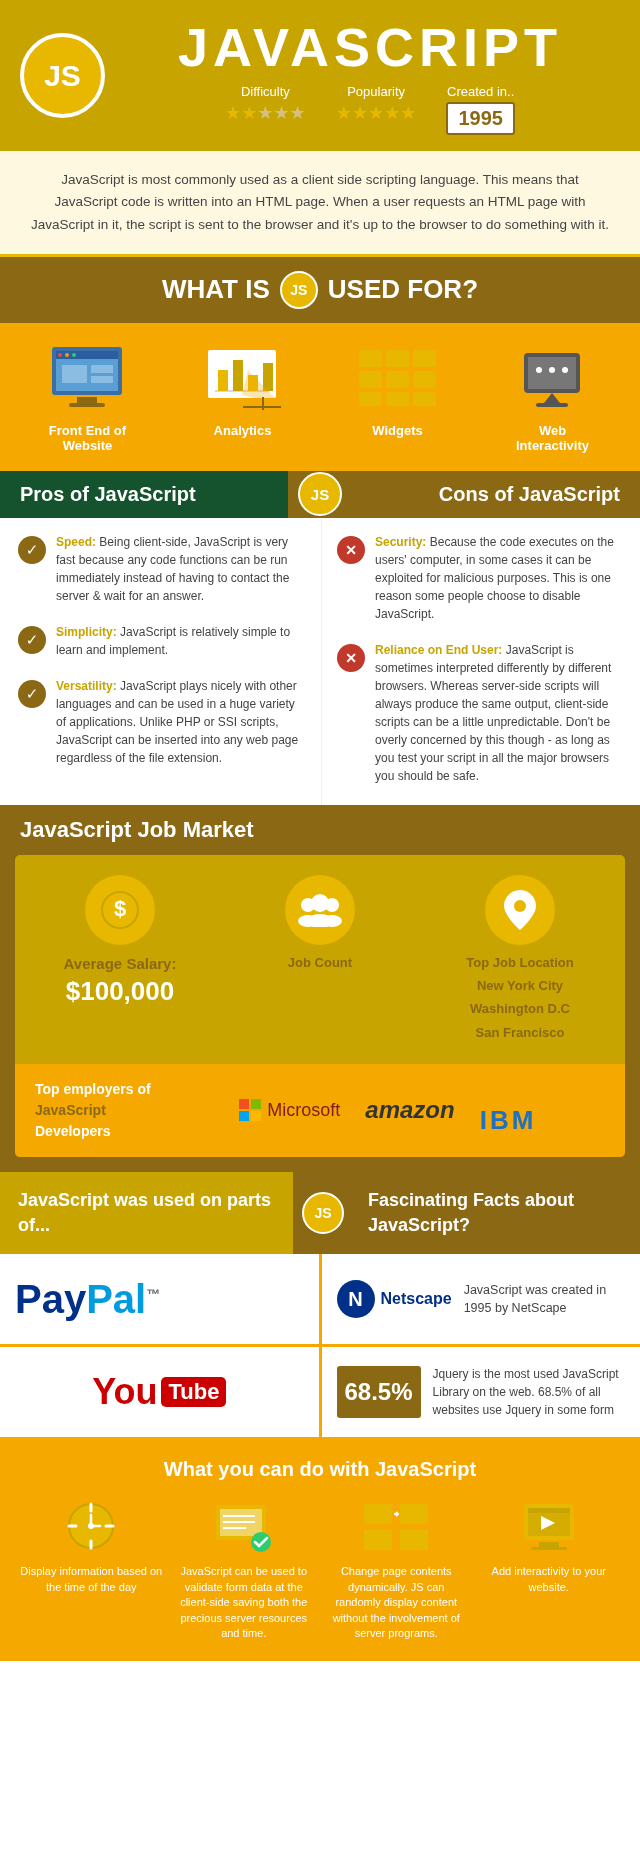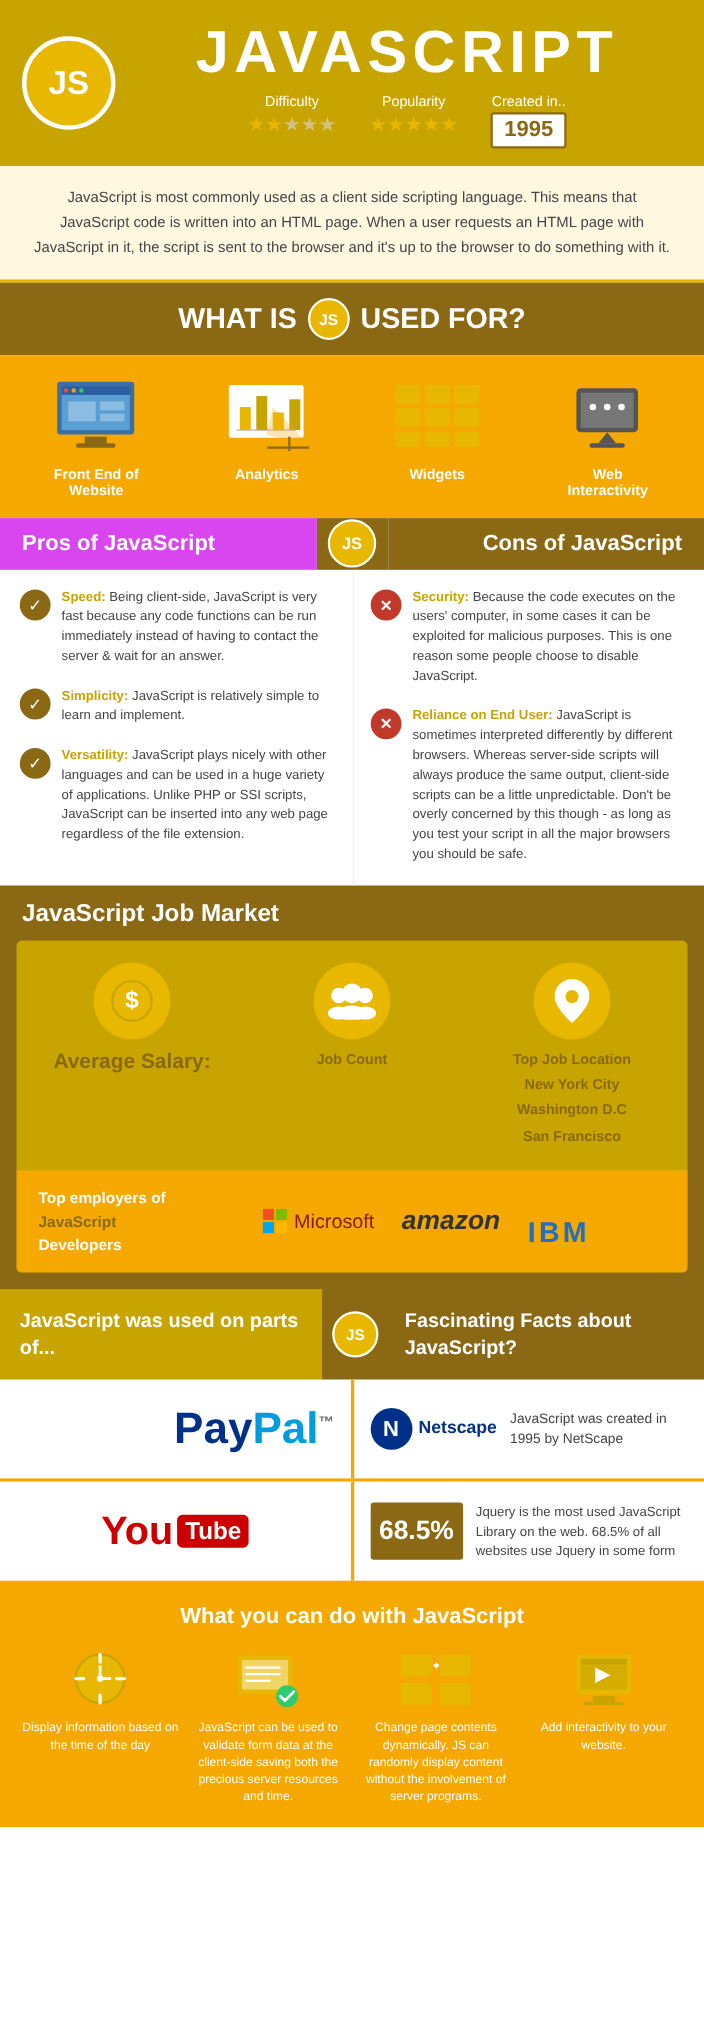--- a/index.html
+++ b/index.html
@@ -116,21 +116,21 @@
         <polygon points="28,55 36,45 44,55" fill="#555"></polygon>
         <rect x="20" y="55" width="32" height="4" rx="2" fill="#555"></rect>
       </svg>
     </div>
     <p style="color:#fff; font-size:13px; font-weight:bold; white-space:pre-line;">Web
 Interactivity</p>
   </div>
 </div>
 
 <div style="display:flex; align-items:stretch;">
-  <div style="background:#d946ef; flex:1; padding:12px 20px; display:flex; align-items:center;">
+  <div style="background:#14532d; flex:1; padding:12px 20px; display:flex; align-items:center;">
     <h3 style="color:#fff; font-size:20px; font-weight:bold;">Pros of JavaScript</h3>
   </div>
   <div style="background:#8B6914; width:65px; display:flex; align-items:center; justify-content:center;">
     <div style="background:#e8b800; border-radius:50%; width:44px; height:44px; display:flex; align-items:center; justify-content:center; font-size:15px; font-weight:bold; color:#fff; border:2px solid #fff;">JS</div>
   </div>
   <div style="background:#8B6914; flex:1; padding:12px 20px; display:flex; align-items:center; justify-content:flex-end;">
     <h3 style="color:#fff; font-size:20px; font-weight:bold;">Cons of JavaScript</h3>
   </div>
 </div>
 
@@ -170,21 +170,22 @@
   <div style="background:#c8a400; margin:0 15px; border-radius:5px; overflow:hidden;">
     <div style="display:flex; padding:20px 10px; gap:10px;">
 
       <div style="flex:1; text-align:center;">
         <div style="width:70px; height:70px; border-radius:50%; background:#e8b800; margin:0 auto 10px; display:flex; align-items:center; justify-content:center;">
           <svg width="38" height="38" viewBox="0 0 38 38">
             <circle cx="19" cy="19" r="18" fill="#e8b800" stroke="#c8a400" stroke-width="2"></circle>
             <text x="19" y="25" text-anchor="middle" font-size="22" font-weight="bold" fill="#fff">$</text>
           </svg>
         </div>
-        <div style="color:#8B6914; font-size:19px; font-weight:bold; margin-bottom:4px;">Average Salary:</div>
+        <div style="color:#8B6914; font-size:15px; font-weight:bold; margin-bottom:4px;">Average Salary:</div>
+        <div style="color:#fff; font-size:26px; font-weight:bold;">$100,000</div>
       </div>
 
       <div style="flex:1; text-align:center;">
         <div style="width:70px; height:70px; border-radius:50%; background:#e8b800; margin:0 auto 10px; display:flex; align-items:center; justify-content:center;">
           <svg width="44" height="34" viewBox="0 0 44 34">
             <circle cx="10" cy="12" r="7" fill="#fff"></circle>
             <circle cx="22" cy="10" r="9" fill="#fff"></circle>
             <circle cx="34" cy="12" r="7" fill="#fff"></circle>
             <ellipse cx="10" cy="28" rx="10" ry="6" fill="#fff"></ellipse>
             <ellipse cx="22" cy="28" rx="13" ry="7" fill="#fff"></ellipse>
@@ -243,21 +244,21 @@
   </div>
   <div style="width:60px; background:#8B6914; display:flex; align-items:center; justify-content:center;">
     <div style="background:#e8b800; border-radius:50%; width:42px; height:42px; display:flex; align-items:center; justify-content:center; font-size:14px; font-weight:bold; color:#fff; border:2px solid #fff;">JS</div>
   </div>
   <div style="flex:1; background:#8B6914; padding:16px 15px;">
     <h3 style="color:#fff; font-size:18px; font-weight:bold; line-height:1.4;">Fascinating Facts about JavaScript?</h3>
   </div>
 </div>
 
 <div style="display:flex; background:#fff; border-bottom:3px solid #f5a800;">
-  <div style="flex:1; padding:22px 15px; display:flex; align-items:center; justify-content:flex-end; border-right:3px solid #f5a800; min-height:90px;">
+  <div style="flex:1; padding:22px 15px; display:flex; align-items:center; justify-content:flex-start; border-right:3px solid #f5a800; min-height:90px;">
     <div style="font-size:40px; font-weight:bold;">
       <span style="color:#003087;">Pay</span><span style="color:#009cde;">Pal</span><sup style="font-size:14px; color:#666;">™</sup>
     </div>
   </div>
   <div style="flex:1; padding:18px 15px; display:flex; align-items:center; gap:12px;">
     <div style="display:flex; align-items:center; gap:6px; flex-shrink:0;">
       <div style="width:38px; height:38px; border-radius:50%; background:#003087; display:flex; align-items:center; justify-content:center;">
         <span style="color:#fff; font-size:20px; font-weight:bold;">N</span>
       </div>
       <span style="font-size:16px; font-weight:bold; color:#003087;">Netscape</span>

